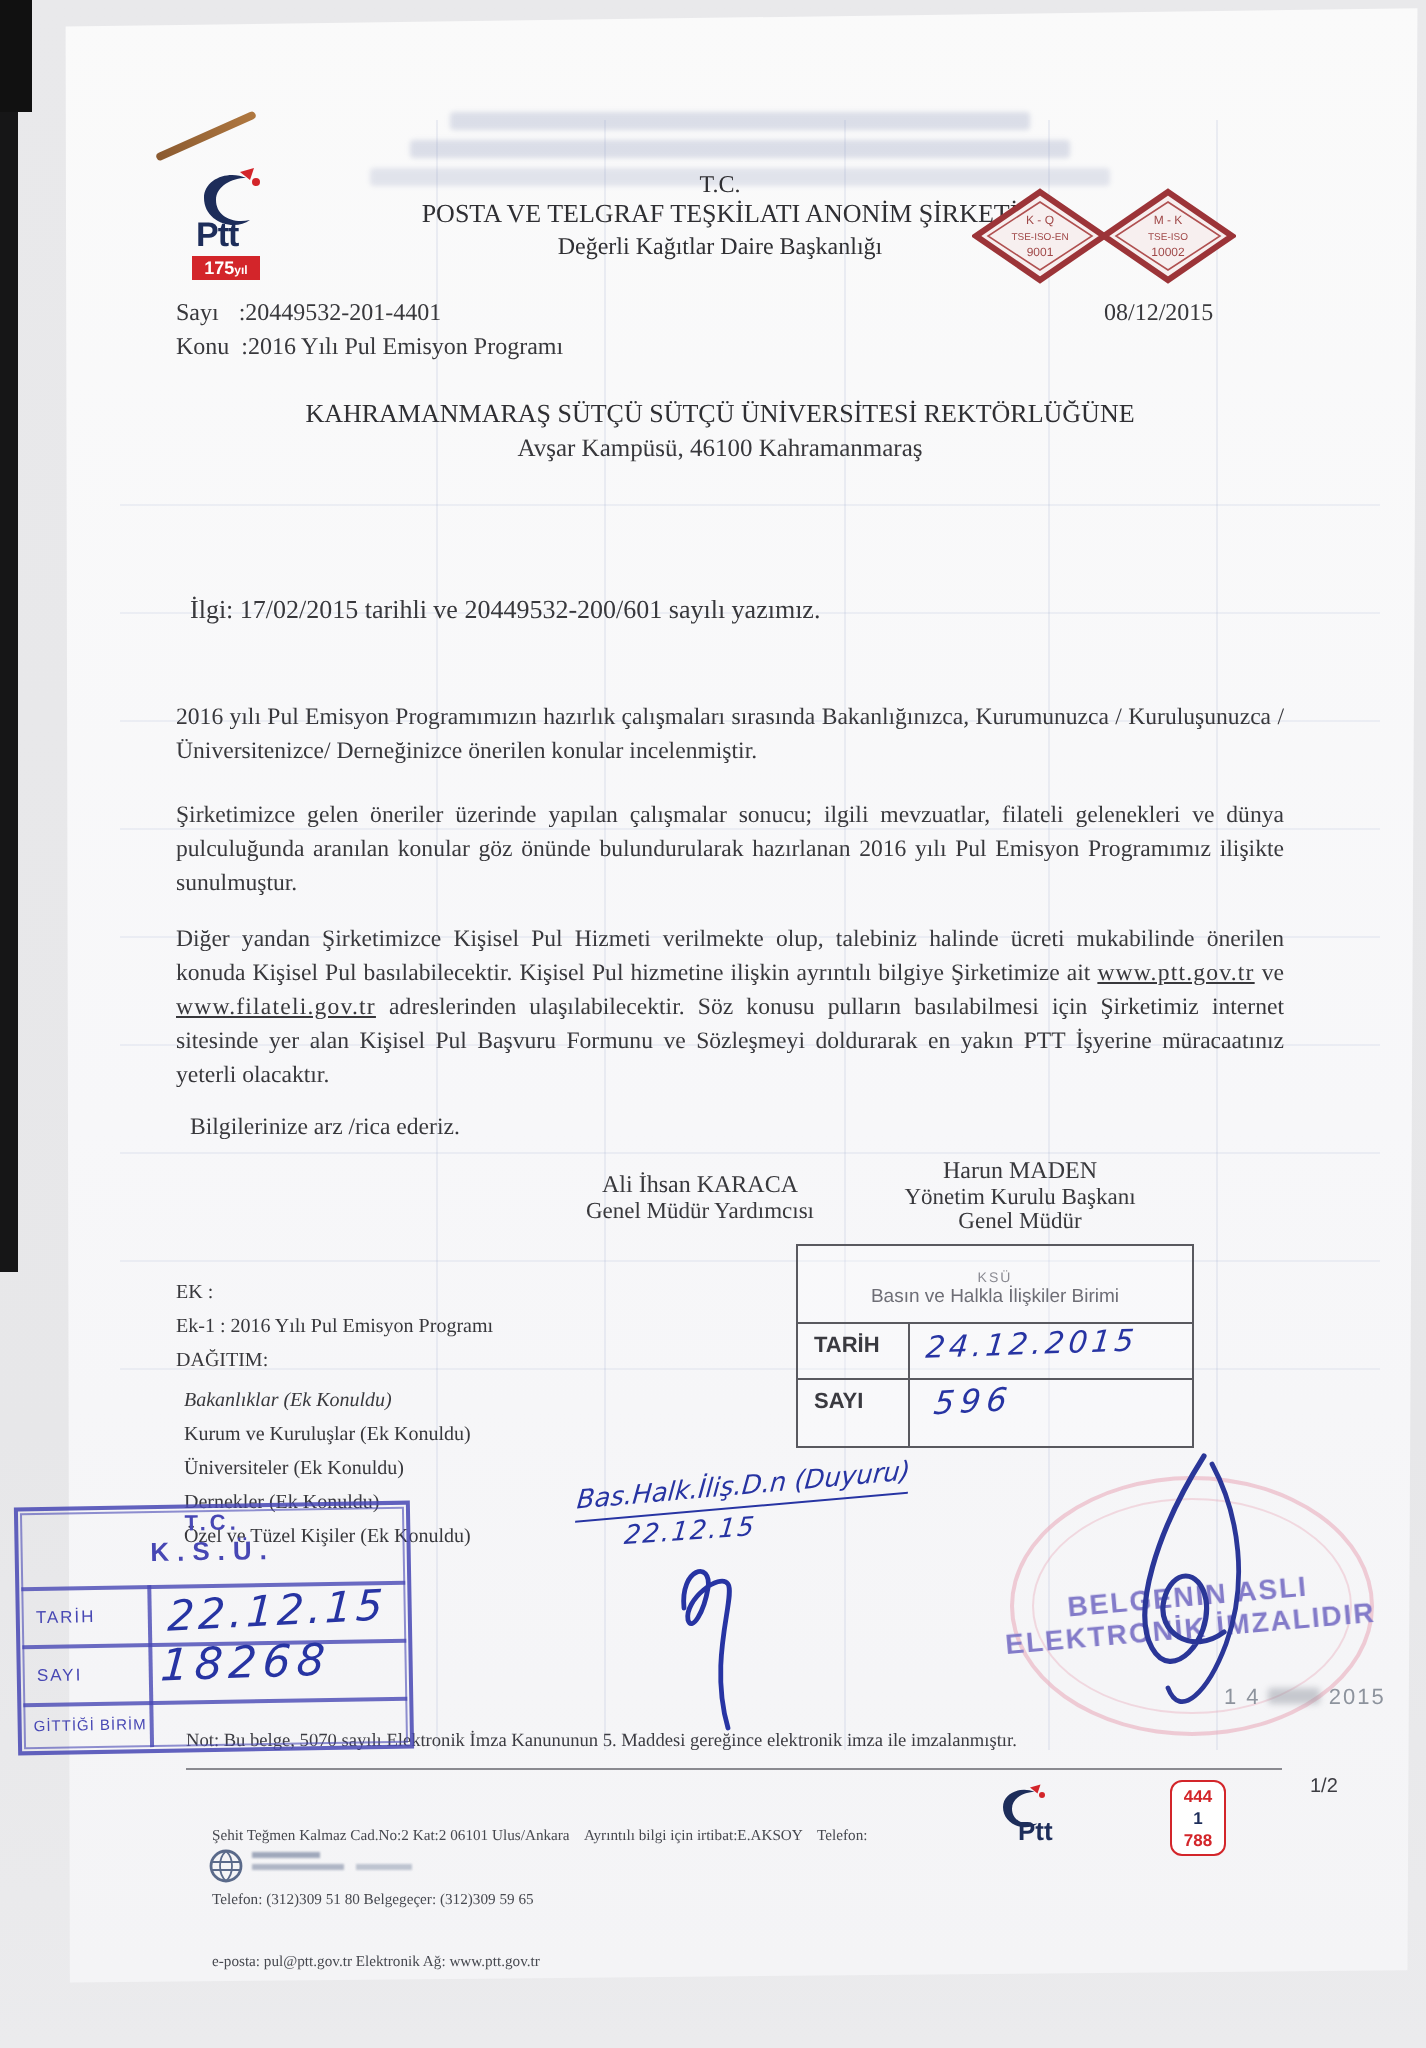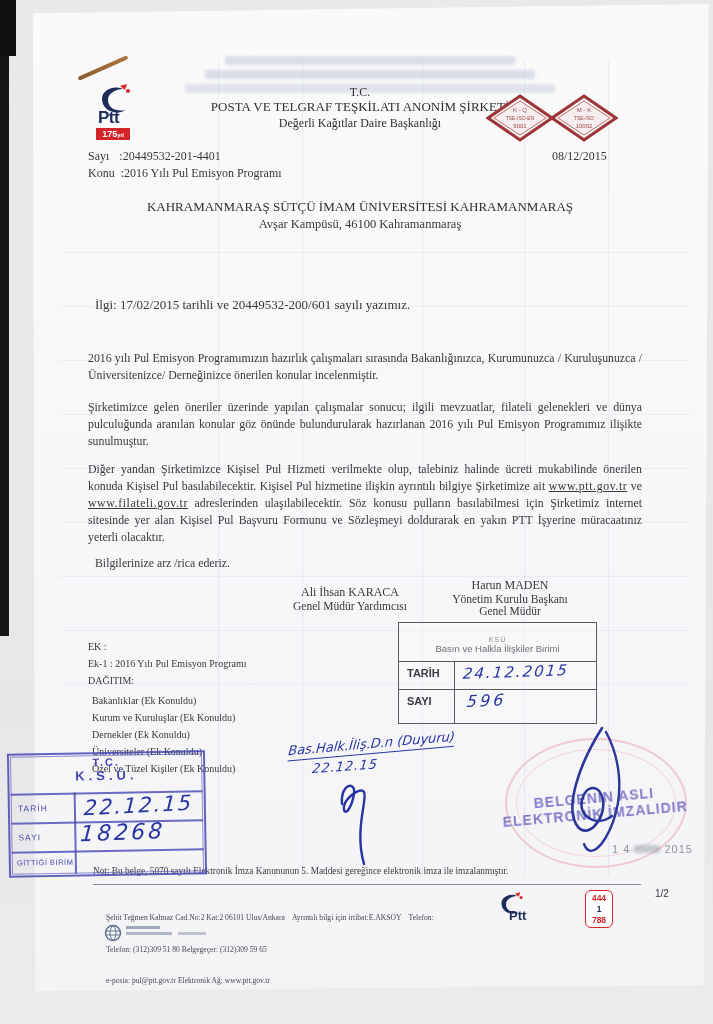--- a/index.html
+++ b/index.html
@@ -88,21 +88,21 @@
   </svg>
 
   <div class="txt serif" style="left:88px;top:149px;font-size:12px;">
     <span>Sayı</span><span style="display:inline-block;width:10px;"></span><span>:20449532-201-4401</span>
   </div>
   <div class="txt serif" style="left:88px;top:166px;font-size:12px;">
     <span>Konu</span><span style="display:inline-block;width:6px;"></span><span>:2016 Yılı Pul Emisyon Programı</span>
   </div>
   <div class="txt serif" style="left:552px;top:149px;font-size:12px;">08/12/2015</div>
 
-  <div class="txt serif ctr" style="left:90px;top:199px;width:540px;font-size:13px;color:#2f2f33;">KAHRAMANMARAŞ SÜTÇÜ İMAM ÜNİVERSİTESİ KAHRAMANMARAŞ</div>
+  <div class="txt serif ctr" style="left:90px;top:199px;width:540px;font-size:13px;color:#2f2f33;">KAHRAMANMARAŞ SÜTÇÜ SÜTÇÜ ÜNİVERSİTESİ REKTÖRLÜĞÜNE</div>
   <div class="txt serif ctr" style="left:90px;top:217px;width:540px;font-size:12.5px;">Avşar Kampüsü, 46100 Kahramanmaraş</div>
 
   <div class="txt serif" style="left:95px;top:297px;font-size:13px;">İlgi: 17/02/2015 tarihli ve 20449532-200/601 sayılı yazımız.</div>
 
   <div class="txt serif just" style="left:88px;top:350px;width:554px;font-size:11.8px;line-height:17px;">2016 yılı Pul Emisyon Programımızın hazırlık çalışmaları sırasında Bakanlığınızca, Kurumunuzca / Kuruluşunuzca / Üniversitenizce/ Derneğinizce önerilen konular incelenmiştir.</div>
   <div class="txt serif just" style="left:88px;top:399px;width:554px;font-size:11.8px;line-height:17px;">Şirketimizce gelen öneriler üzerinde yapılan çalışmalar sonucu; ilgili mevzuatlar, filateli gelenekleri ve dünya pulculuğunda aranılan konular  göz önünde bulundurularak hazırlanan 2016 yılı Pul Emisyon Programımız ilişikte sunulmuştur.</div>
   <div class="txt serif just" style="left:88px;top:461px;width:554px;font-size:11.8px;line-height:17px;">
     <span>Diğer yandan Şirketimizce Kişisel Pul Hizmeti verilmekte olup, talebiniz halinde ücreti mukabilinde önerilen konuda Kişisel Pul basılabilecektir. Kişisel Pul hizmetine ilişkin ayrıntılı bilgiye Şirketimize ait </span><span class="link-u">www.ptt.gov.tr</span><span> ve </span><span class="link-u">www.filateli.gov.tr</span><span> adreslerinden ulaşılabilecektir. Söz konusu pulların basılabilmesi için Şirketimiz internet sitesinde yer alan Kişisel Pul Başvuru Formunu ve Sözleşmeyi doldurarak en yakın PTT İşyerine müracaatınız yeterli olacaktır.</span>
   </div>
   <div class="txt serif" style="left:95px;top:556px;font-size:11.8px;">Bilgilerinize arz /rica ederiz.</div>
@@ -127,24 +127,24 @@
     <div style="position:absolute;left:0;top:66px;width:100%;height:1px;background:#59595f;"></div>
     <div class="sans" style="position:absolute;left:8px;top:72px;font-size:11px;color:#3a3a40;font-weight:bold;">SAYI</div>
     <div class="ink" style="position:absolute;left:68px;top:68px;font-size:16px;letter-spacing:3px;transform:rotate(-3deg) skewX(-10deg);">596</div>
   </div>
 
   <div class="txt serif" style="left:88px;top:638px;font-size:10px;line-height:17px;">
     <div>EK :</div>
     <div>Ek-1 : 2016 Yılı Pul Emisyon Programı</div>
     <div>DAĞITIM:</div>
     <div style="height:3px;"></div>
-    <div style="padding-left:4px;">Bakanlıklar (Ek Konuldu)</div>
+    <div style="padding-left:4px;font-style:italic;">Bakanlıklar (Ek Konuldu)</div>
     <div style="padding-left:4px;">Kurum ve Kuruluşlar (Ek Konuldu)</div>
+    <div style="padding-left:4px;">Üniversiteler (Ek Konuldu)</div>
     <div style="padding-left:4px;">Dernekler (Ek Konuldu)</div>
-    <div style="padding-left:4px;">Üniversiteler (Ek Konuldu)</div>
     <div style="padding-left:4px;">Özel ve Tüzel Kişiler (Ek Konuldu)</div>
   </div>
 
   <div class="abs" style="left:288px;top:736px;z-index:7;">
     <div class="ink" style="font-size:13px;transform:rotate(-5deg) skewX(-10deg);border-bottom:1.5px solid #2734a3;padding-bottom:2px;">Bas.Halk.İliş.D.n (Duyuru)</div>
     <div class="ink" style="font-size:13px;margin-left:24px;margin-top:2px;transform:rotate(-4deg) skewX(-10deg);letter-spacing:1px;">22.12.15</div>
   </div>
   <svg class="abs" style="left:330px;top:772px;z-index:7;" width="70" height="95" viewBox="0 0 70 95">
     <path d="M12,32 C10,12 26,8 24,22 C22,34 16,44 14,38 C12,28 30,14 34,20 C38,26 24,58 34,92" fill="none" stroke="#2734a3" stroke-width="2.4" stroke-linecap="round"></path>
   </svg>

